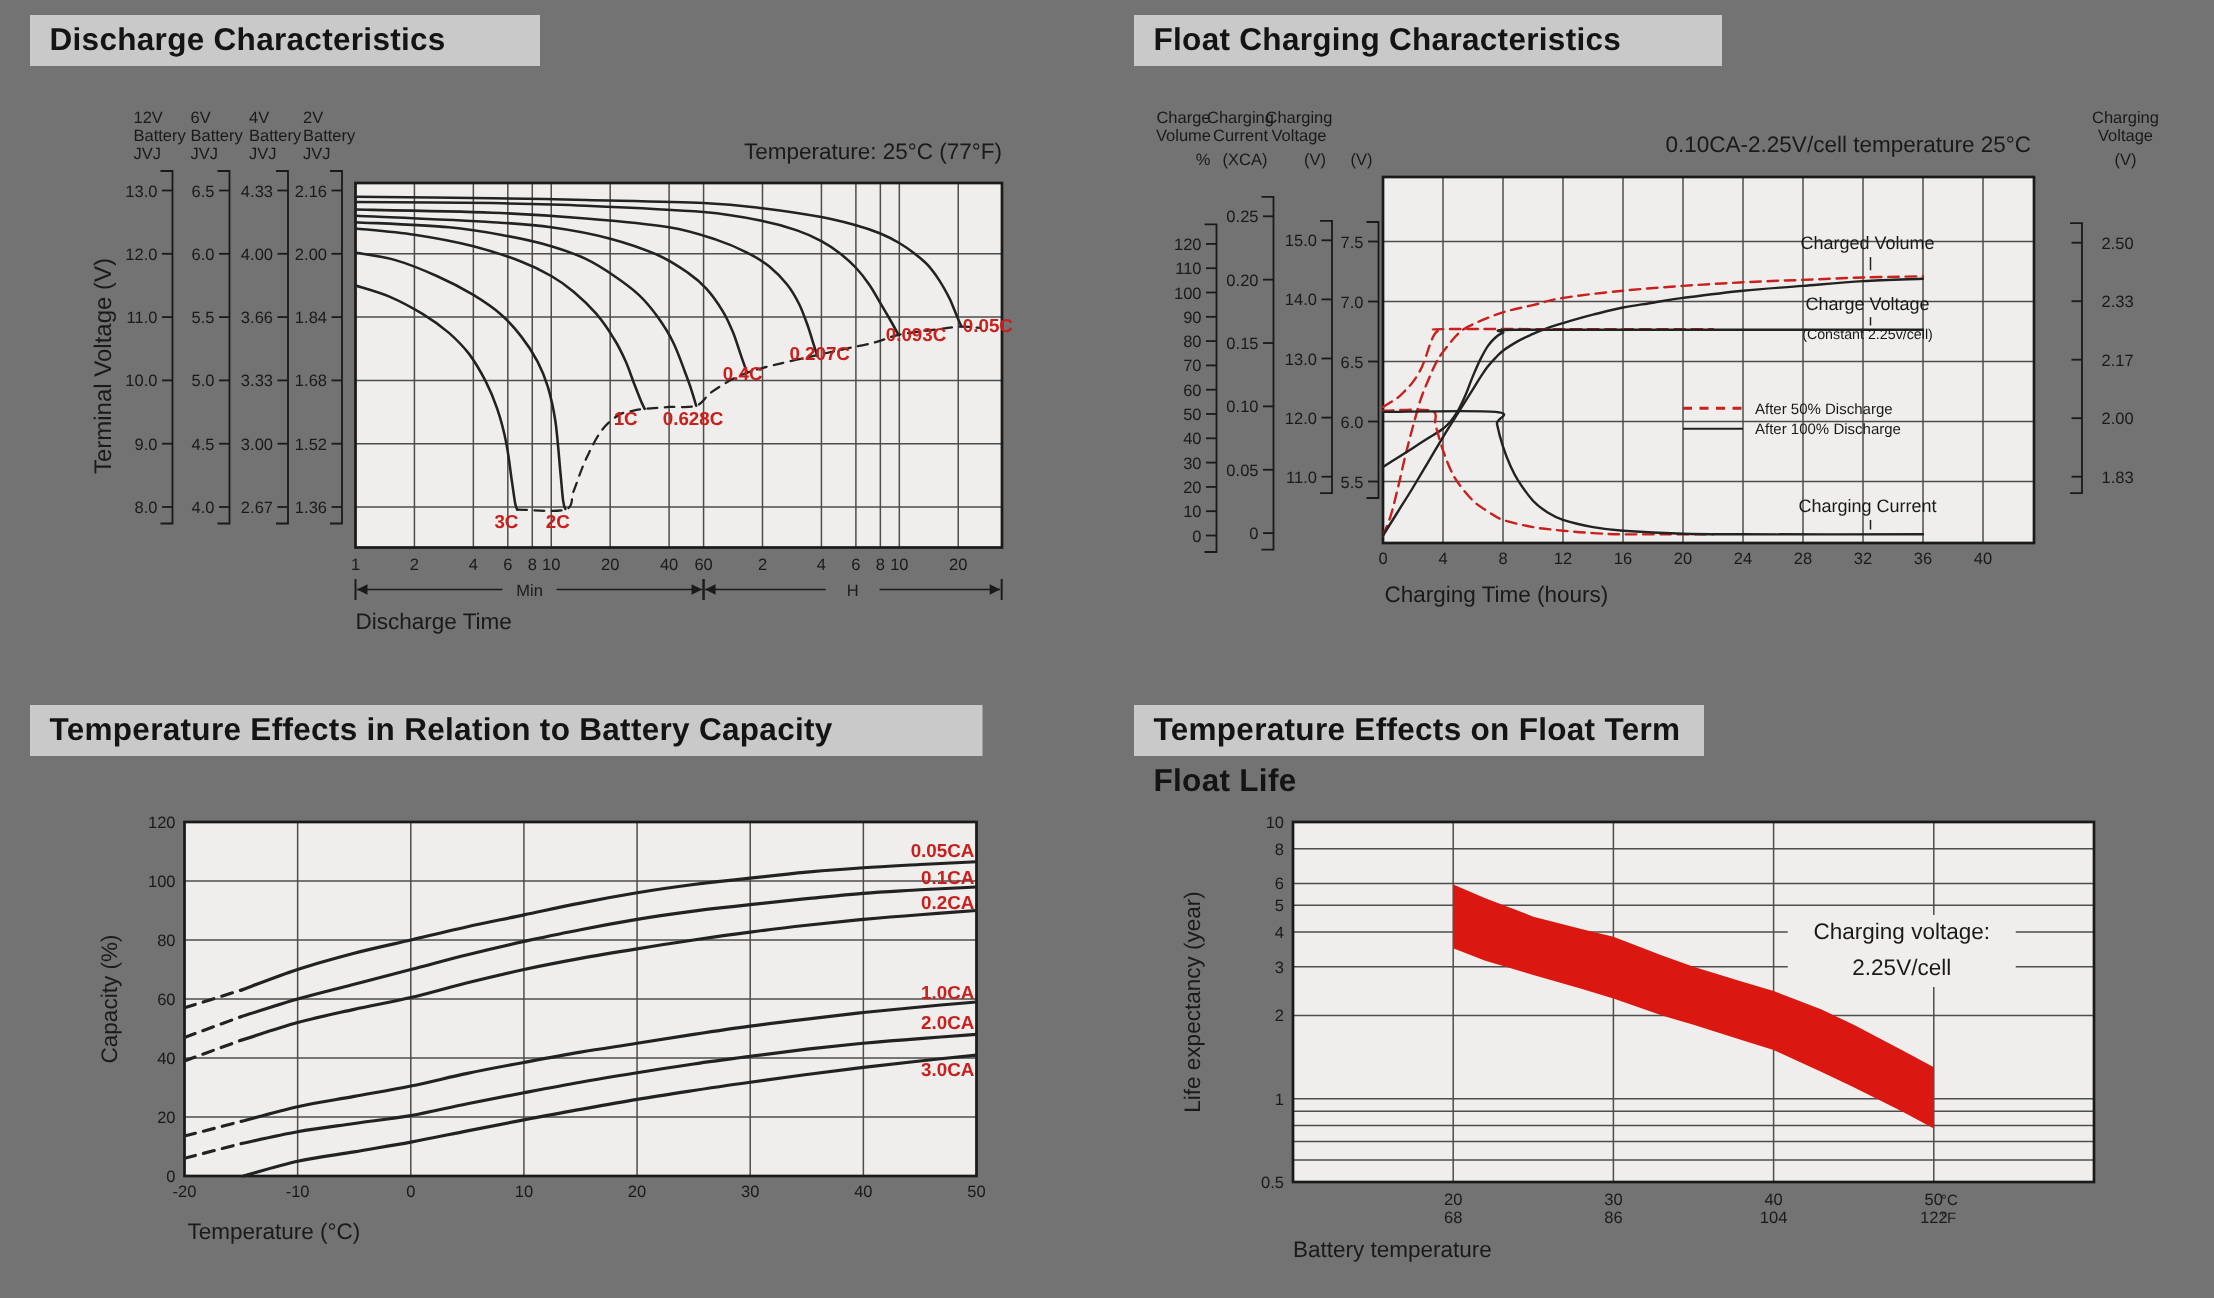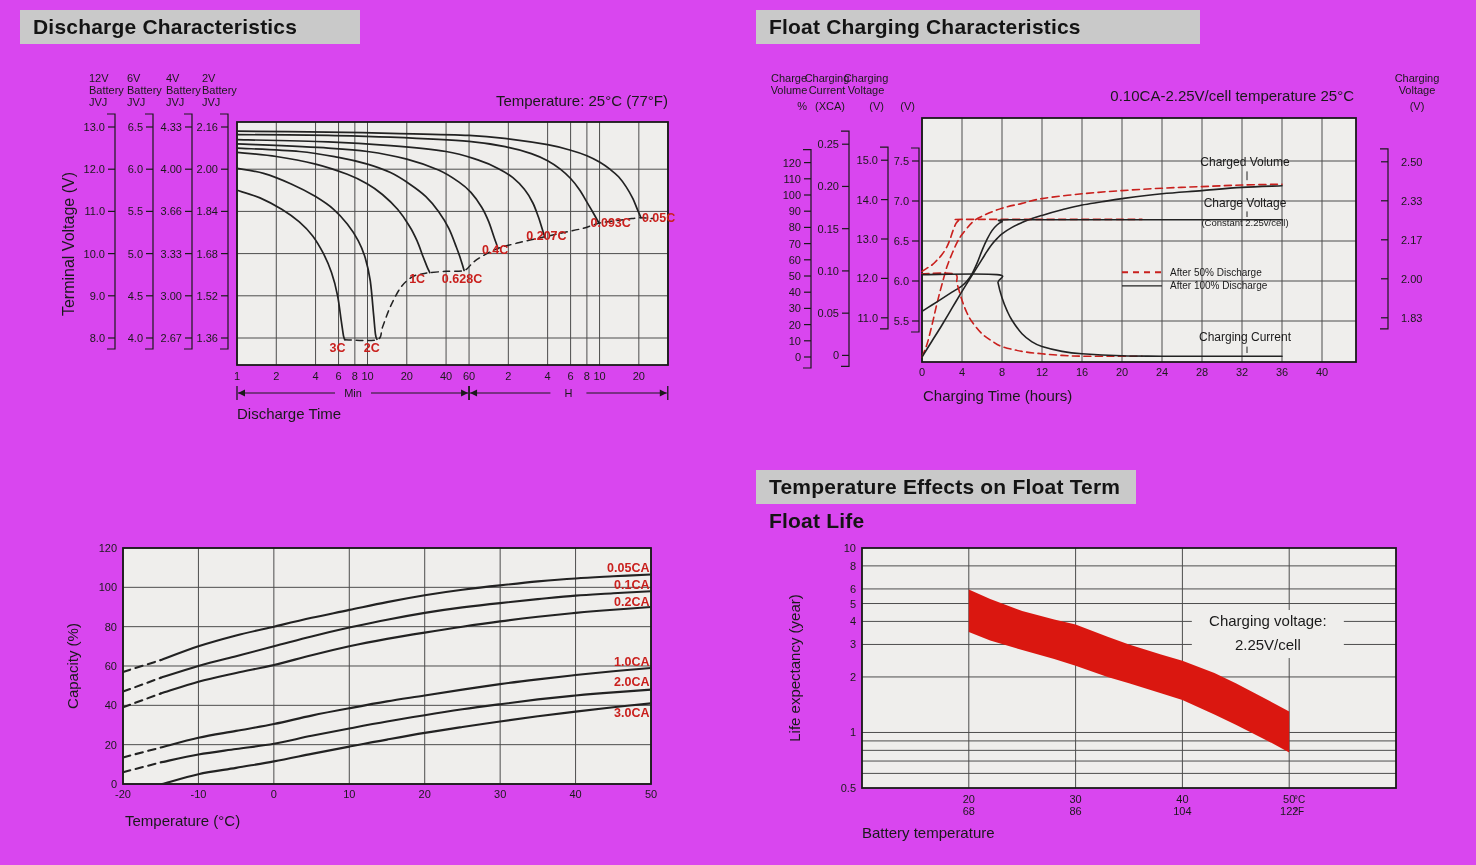--- a/index.html
+++ b/index.html
@@ -1,28 +1,29 @@
 <!DOCTYPE html>
 <html><head>
 <meta charset="utf-8">
 <style>
   html,body{margin:0;padding:0;background:#ffffff;}
-  .page{position:relative;width:1476px;height:865px;background:#d946ef;overflow:hidden;
+  .page{position:relative;width:1476px;height:865px;background:#737373;overflow:hidden;
         font-family:"Liberation Sans",sans-serif;}
   .title-bar{position:absolute;height:34px;line-height:34px;padding-left:13px;box-sizing:border-box;
              font-size:21px;font-weight:bold;letter-spacing:0.2px;}
   svg.chart{position:absolute;}
   svg text{font-family:"Liberation Sans",sans-serif;}
 </style>
 </head>
 <body>
 
 <div class="page">
   <div class="title-bar" style="left: 20px; top: 10px; width: 340px; position: absolute; background: rgb(201, 201, 201); color: rgb(20, 20, 20);">Discharge Characteristics</div>
-  <div class="title-bar" style="left: 756px; top: 10px; width: 444px; position: absolute; background: rgb(201, 201, 201); color: rgb(20, 20, 20);">Float Charging Characteristics</div>
+  <div class="title-bar" style="left: 756px; top: 10px; width: 392px; position: absolute; background: rgb(201, 201, 201); color: rgb(20, 20, 20);">Float Charging Characteristics</div>
+  <div class="title-bar" style="left: 20px; top: 470px; width: 635px; position: absolute; background: rgb(201, 201, 201); color: rgb(20, 20, 20);">Temperature Effects in Relation to Battery Capacity</div>
   <div class="title-bar" style="left: 756px; top: 470px; width: 380px; position: absolute; background: rgb(201, 201, 201); color: rgb(20, 20, 20);">Temperature Effects on Float Term Float Life</div>
 
   <svg id="c0" class="chart" style="left:0;top:44px;" width="738" height="420">
       <rect x="237" y="78" width="431" height="243" fill="#efeeec"></rect>
       <g>
         <line x1="237" y1="78" x2="237" y2="321" stroke="#4d4d4d" stroke-width="1"></line>
         <line x1="276.28441443414954" y1="78" x2="276.28441443414954" y2="321" stroke="#4d4d4d" stroke-width="1"></line>
         <line x1="315.5688288682991" y1="78" x2="315.5688288682991" y2="321" stroke="#4d4d4d" stroke-width="1"></line>
         <line x1="338.5487381750655" y1="78" x2="338.5487381750655" y2="321" stroke="#4d4d4d" stroke-width="1"></line>
         <line x1="354.8532433024486" y1="78" x2="354.8532433024486" y2="321" stroke="#4d4d4d" stroke-width="1"></line>

